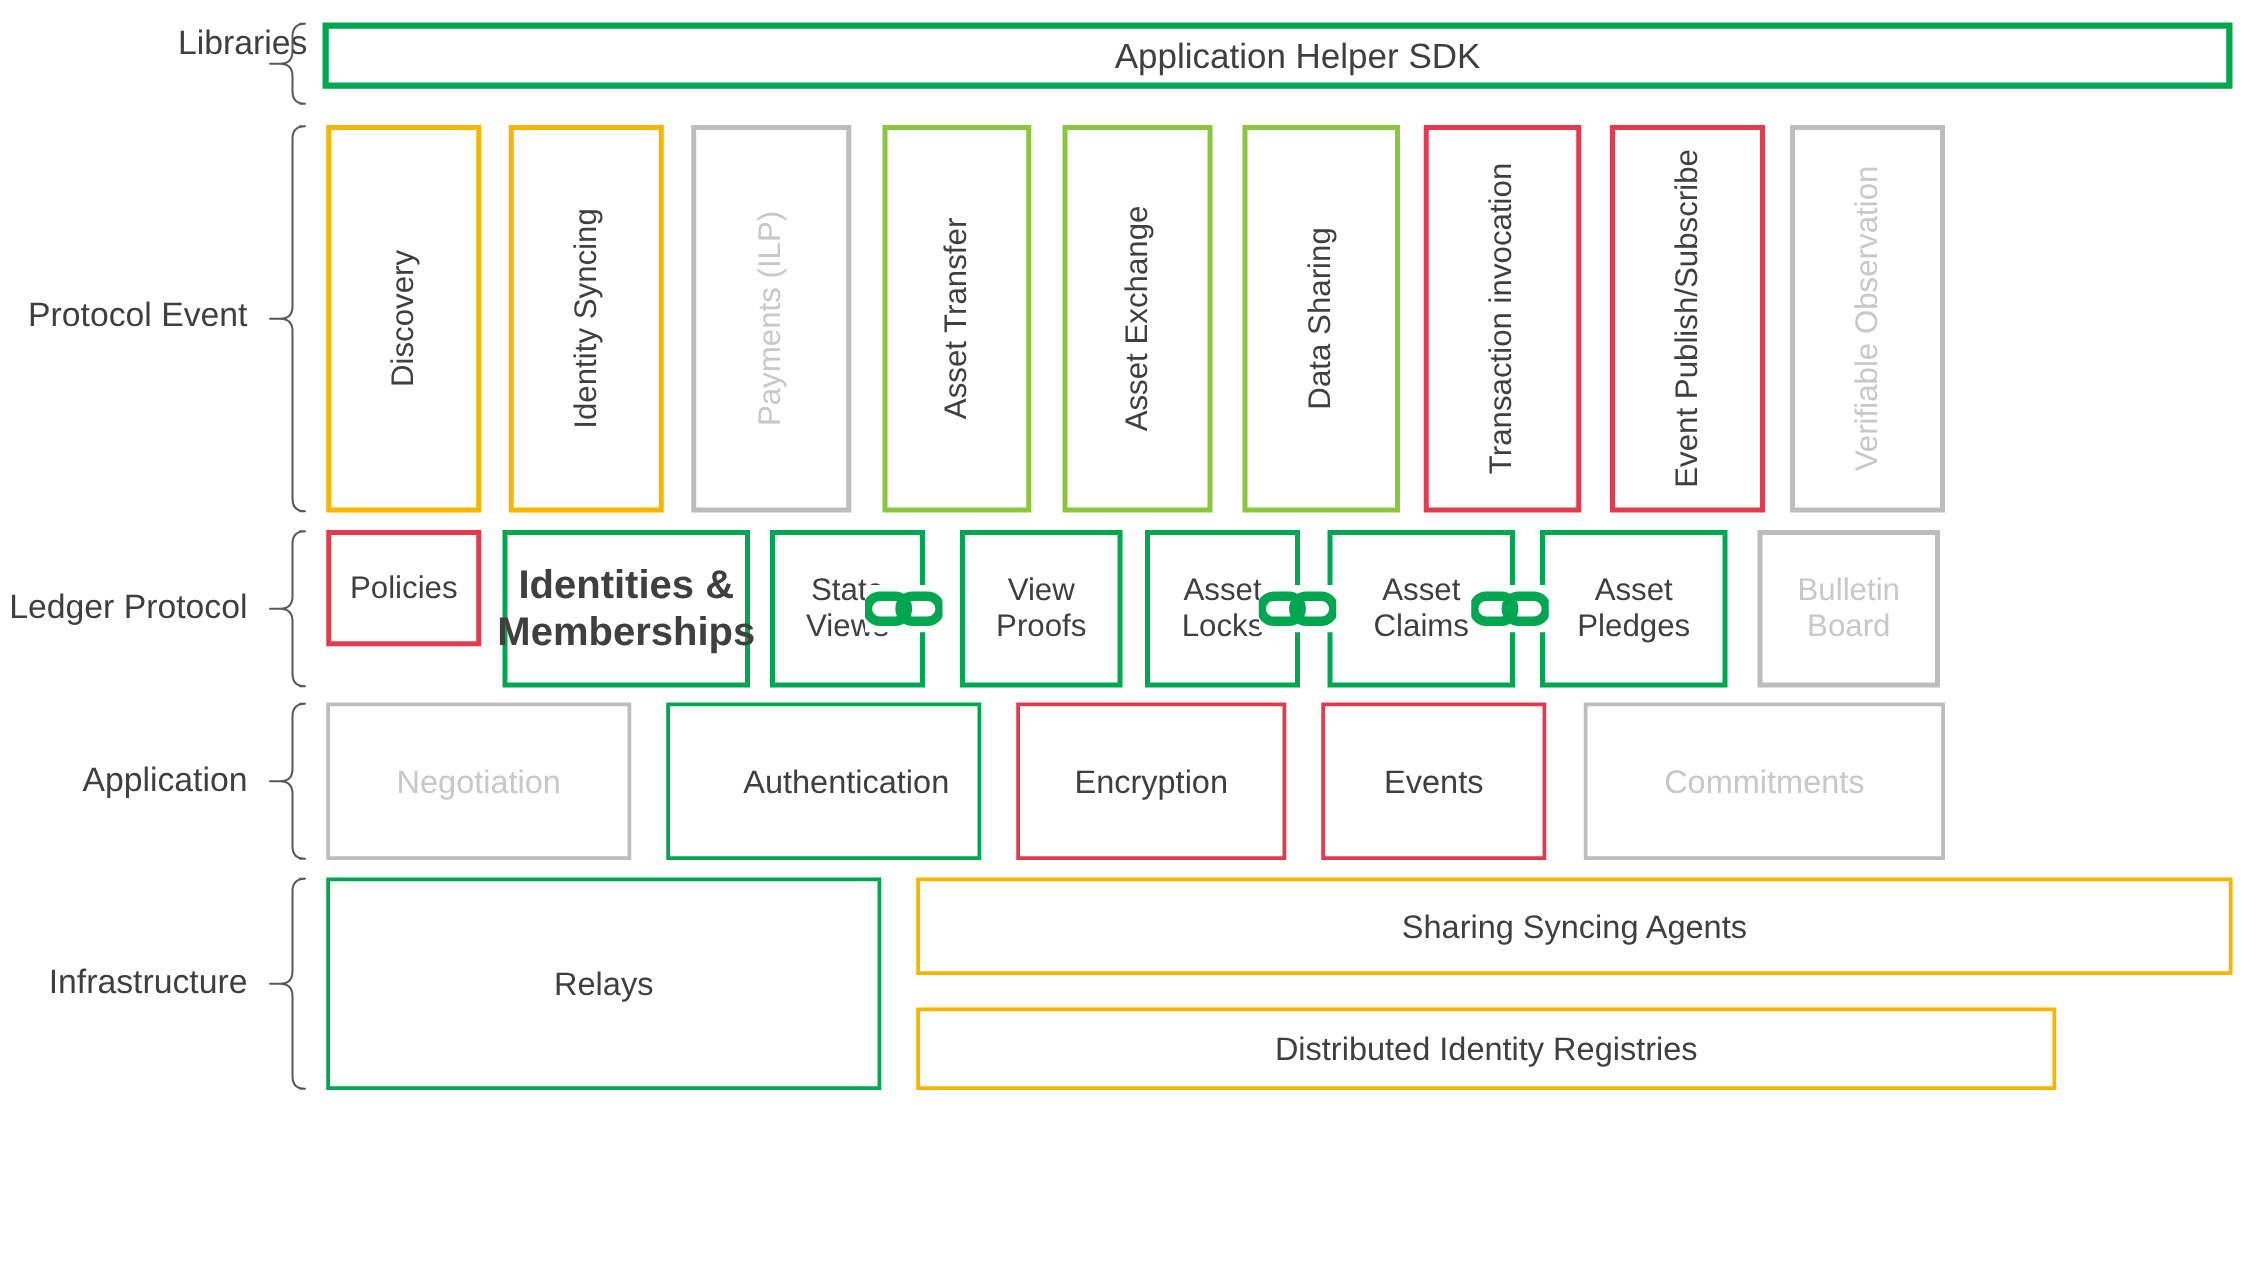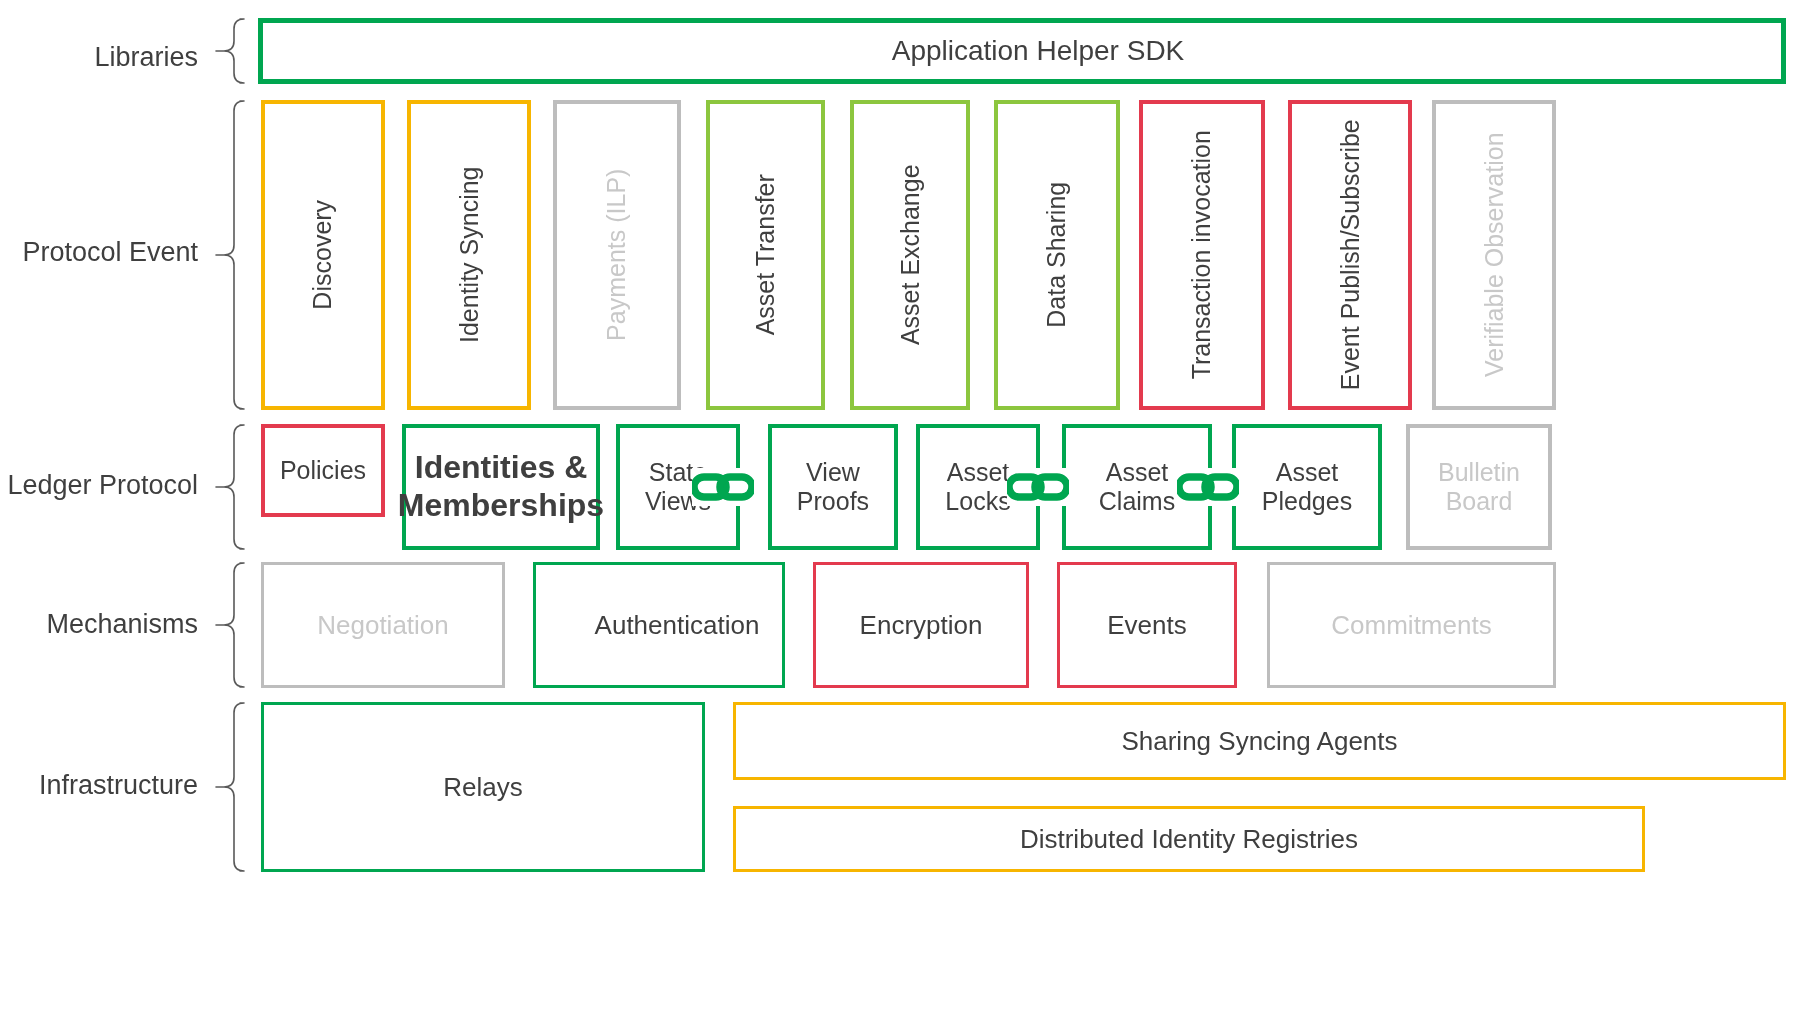--- a/index.html
+++ b/index.html
@@ -86,21 +86,21 @@
     position: absolute;
     z-index: 5;
     pointer-events: none;
   }
   .chain svg { display: block; }
 </style>
 </head>
 <body>
 
 <div id="canvas">
-    <div class="row-label" style="left: 0px; width: 198px; top: 44px;">Libraries</div>
+    <div class="row-label" style="left: 0px; width: 198px; top: 21px; padding-left: 48px;">Libraries</div>
     <div class="bracket" style="left: 214px; top: 18px; width: 26px; height: 66px;">
       <svg width="26" height="66" viewBox="0 0 26 66">
         <path d="M 26 1 L 30 1 Q 20 1 20 11
      L 20 23 Q 20 33 10 33
      L 2 33
      L 10 33 Q 20 33 20 43
      L 20 55 Q 20 65 30 65 L 26 65" fill="none" stroke="#595959" stroke-width="1.6" stroke-linecap="round" stroke-linejoin="round"></path>
       </svg>
     </div>
     <div class="row-label" style="left: 0px; width: 198px; top: 239px;">Protocol Event</div>
@@ -116,41 +116,41 @@
     <div class="row-label" style="left: 0px; width: 198px; top: 472px;">Ledger Protocol</div>
     <div class="bracket" style="left: 214px; top: 424px; width: 26px; height: 126px;">
       <svg width="26" height="126" viewBox="0 0 26 126">
         <path d="M 26 1 L 30 1 Q 20 1 20 11
      L 20 53 Q 20 63 10 63
      L 2 63
      L 10 63 Q 20 63 20 73
      L 20 115 Q 20 125 30 125 L 26 125" fill="none" stroke="#595959" stroke-width="1.6" stroke-linecap="round" stroke-linejoin="round"></path>
       </svg>
     </div>
-    <div class="row-label" style="left: 0px; width: 198px; top: 611px;">Mechanisms</div>
+    <div class="row-label" style="left: 0px; width: 198px; top: 611px;">Application</div>
     <div class="bracket" style="left: 214px; top: 562px; width: 26px; height: 126px;">
       <svg width="26" height="126" viewBox="0 0 26 126">
         <path d="M 26 1 L 30 1 Q 20 1 20 11
      L 20 53 Q 20 63 10 63
      L 2 63
      L 10 63 Q 20 63 20 73
      L 20 115 Q 20 125 30 125 L 26 125" fill="none" stroke="#595959" stroke-width="1.6" stroke-linecap="round" stroke-linejoin="round"></path>
       </svg>
     </div>
     <div class="row-label" style="left: 0px; width: 198px; top: 772px;">Infrastructure</div>
     <div class="bracket" style="left: 214px; top: 702px; width: 26px; height: 170px;">
       <svg width="26" height="170" viewBox="0 0 26 170">
         <path d="M 26 1 L 30 1 Q 20 1 20 11
      L 20 75 Q 20 85 10 85
      L 2 85
      L 10 85 Q 20 85 20 95
      L 20 159 Q 20 169 30 169 L 26 169" fill="none" stroke="#595959" stroke-width="1.6" stroke-linecap="round" stroke-linejoin="round"></path>
       </svg>
     </div>
-    <div class="box c-green bw5" style="left: 258px; top: 18px; width: 1528px; height: 66px; padding-left: 32px;">
+    <div class="box c-green bw5" style="left: 258px; top: 18px; width: 1528px; height: 53px; padding-left: 32px;">
       <span class="lbl t-dark" style="font-size: 28px;">Application Helper SDK</span>
     </div>
     <div class="box vert c-amber bw4" style="left: 261px; top: 100px; width: 124px; height: 310px;">
       <span class="lbl t-dark" style="font-size: 25px;">Discovery</span>
     </div>
     <div class="box vert c-amber bw4" style="left: 407px; top: 100px; width: 124px; height: 310px;">
       <span class="lbl t-dark" style="font-size: 25px;">Identity Syncing</span>
     </div>
     <div class="box vert c-gray bw4" style="left: 553px; top: 100px; width: 128px; height: 310px;">
       <span class="lbl t-muted" style="font-size: 25px;">Payments (ILP)</span>

